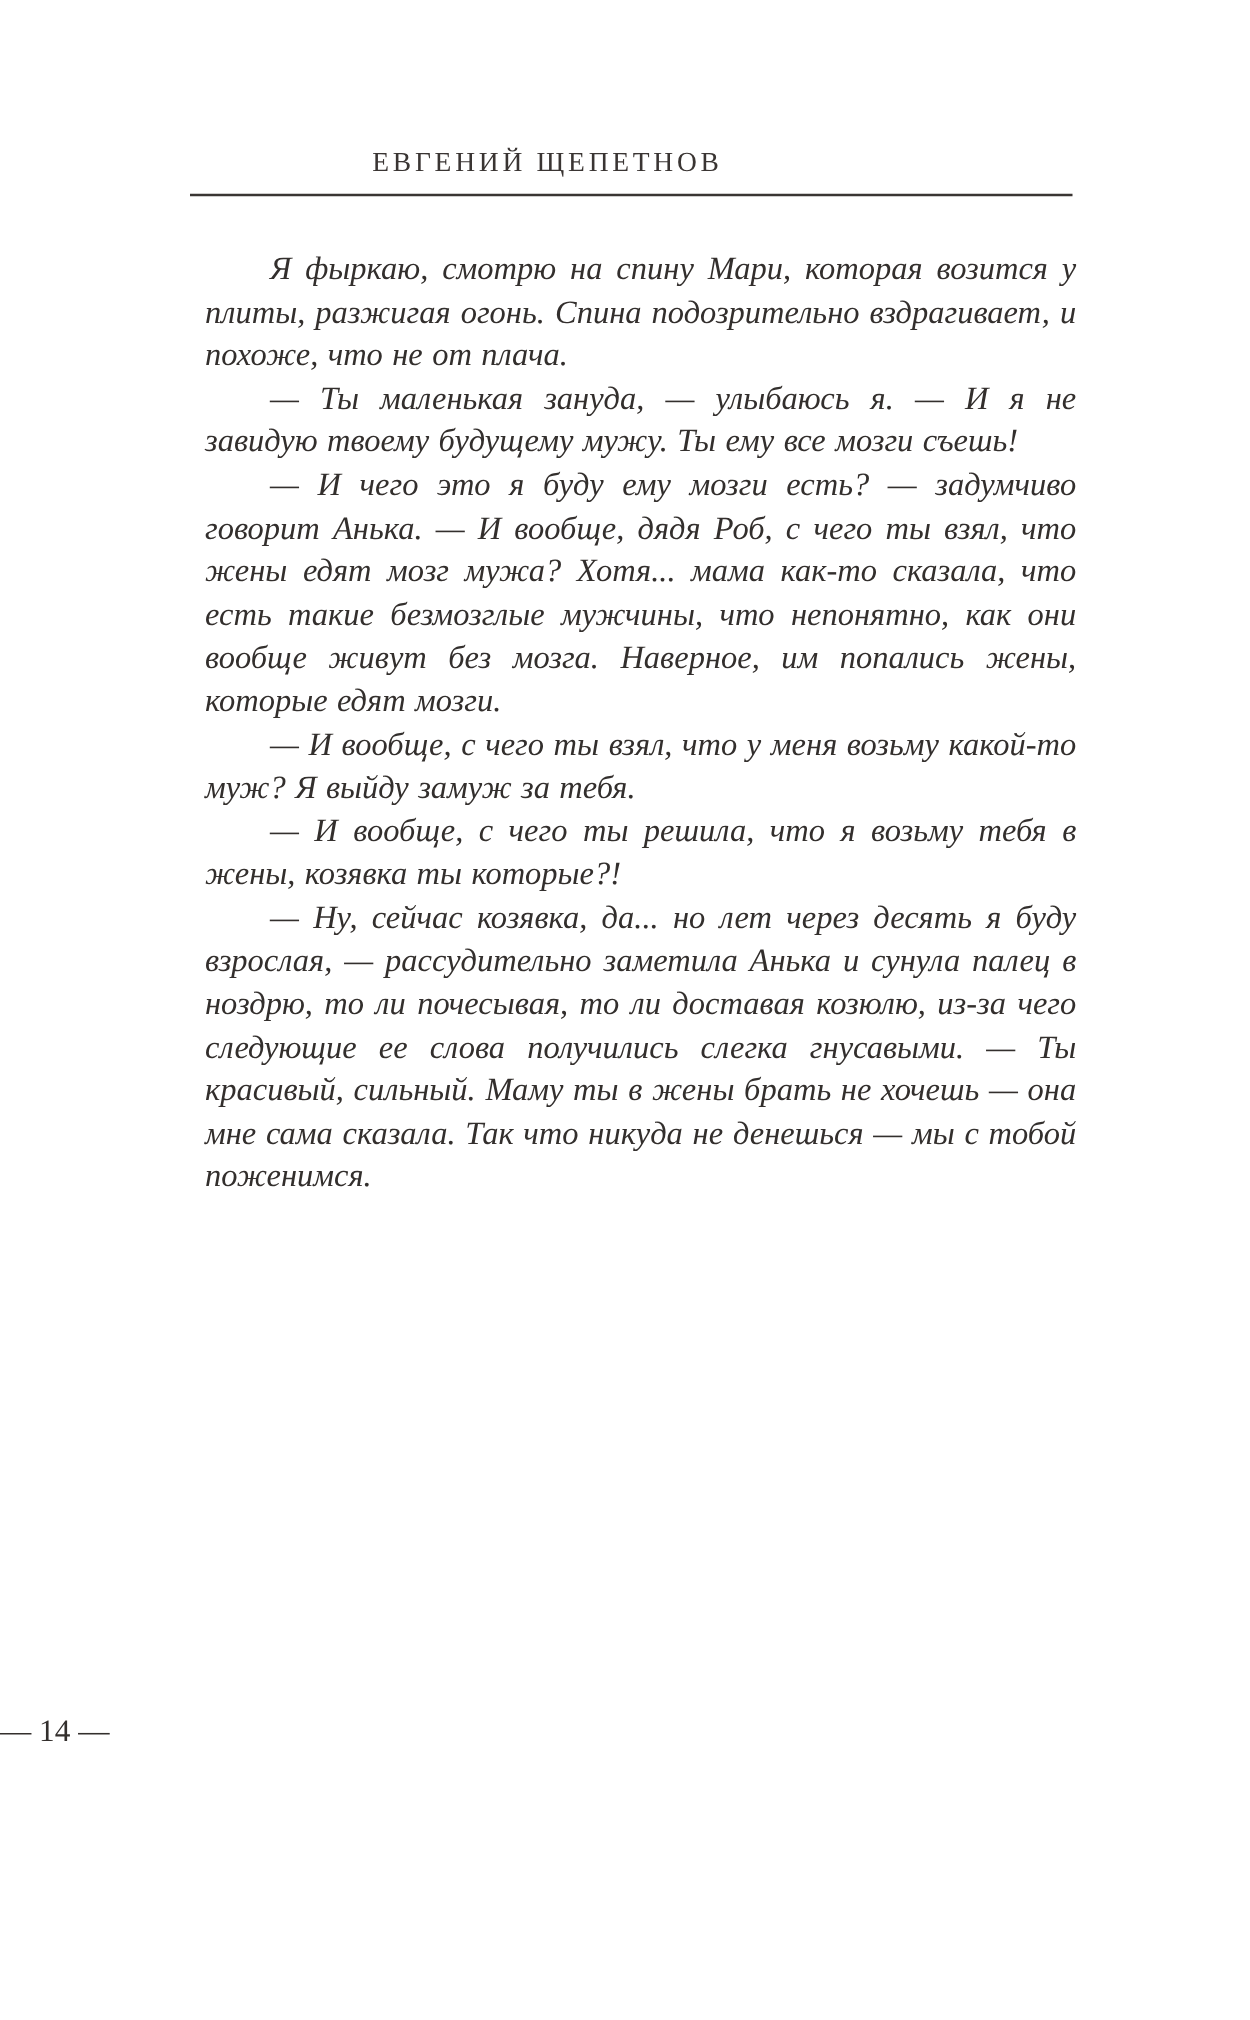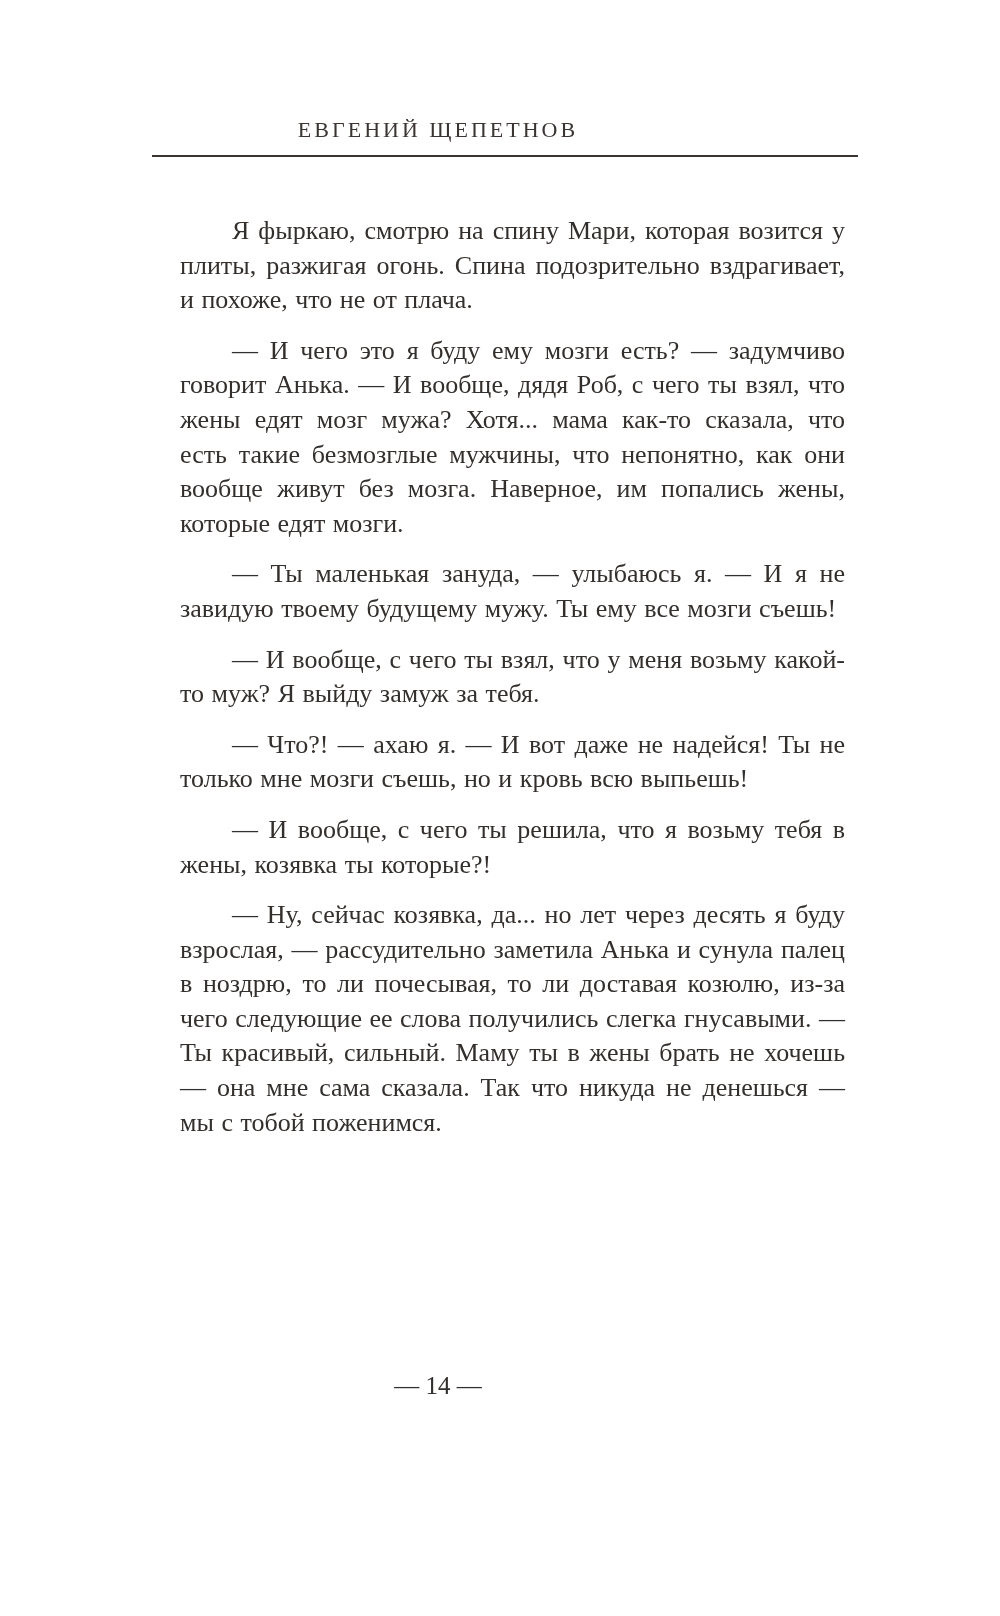--- a/index.html
+++ b/index.html
@@ -40,48 +40,48 @@
     left: 164px;
     width: 697px;
     font-size: 26px;
     line-height: 34.6px;
     text-align: justify;
     hyphens: auto;
     -webkit-hyphens: auto;
     word-spacing: 1px;
   }
   .body-text p {
-    margin: 16px;
+    margin: 0;
     padding: 0;
     text-indent: 52px;
+    font-style: italic;
   }
   .page-number {
     position: absolute;
     top: 1372px;
     left: 0;
     width: 100%;
-    text-align: center;
+    text-align: left;
     font-size: 25px;
     color: #332f2d;
   }
 </style>
 </head>
 <body>
 
 <div class="page">
 
   <div class="running-header">ЕВГЕНИЙ ЩЕПЕТНОВ</div>
 
   <div class="header-rule"></div>
 
   <div class="body-text">
       <p>Я фыркаю, смотрю на спину Мари, которая возится у плиты, разжигая огонь. Спина подозрительно вздрагивает, и похоже, что не от плача.</p>
+      <p>— Ты маленькая зануда, — улыбаюсь я. — И я не завидую твоему будущему мужу. Ты ему все мозги съешь!</p>
       <p>— И чего это я буду ему мозги есть? — задумчиво говорит Анька. — И вообще, дядя Роб, с чего ты взял, что жены едят мозг мужа? Хотя... мама как-то сказала, что есть такие безмозглые мужчины, что непонятно, как они вообще живут без мозга. Наверное, им попались жены, которые едят мозги.</p>
-      <p>— Ты маленькая зануда, — улыбаюсь я. — И я не завидую твоему будущему мужу. Ты ему все мозги съешь!</p>
       <p>— И вообще, с чего ты взял, что у меня возьму какой-то муж? Я выйду замуж за тебя.</p>
-      <p>— Что?! — ахаю я. — И вот даже не надейся! Ты не только мне мозги съешь, но и кровь всю выпьешь!</p>
       <p>— И вообще, с чего ты решила, что я возьму тебя в жены, козявка ты которые?!</p>
       <p>— Ну, сейчас козявка, да... но лет через десять я буду взрослая, — рассудительно заметила Анька и сунула палец в ноздрю, то ли почесывая, то ли доставая козюлю, из-за чего следующие ее слова получились слегка гнусавыми. — Ты красивый, сильный. Маму ты в жены брать не хочешь — она мне сама сказала. Так что никуда не денешься — мы с тобой поженимся.</p>
     </div>
 
   <div class="page-number">— 14 —</div>
 
 </div>
 
 </body></html>

